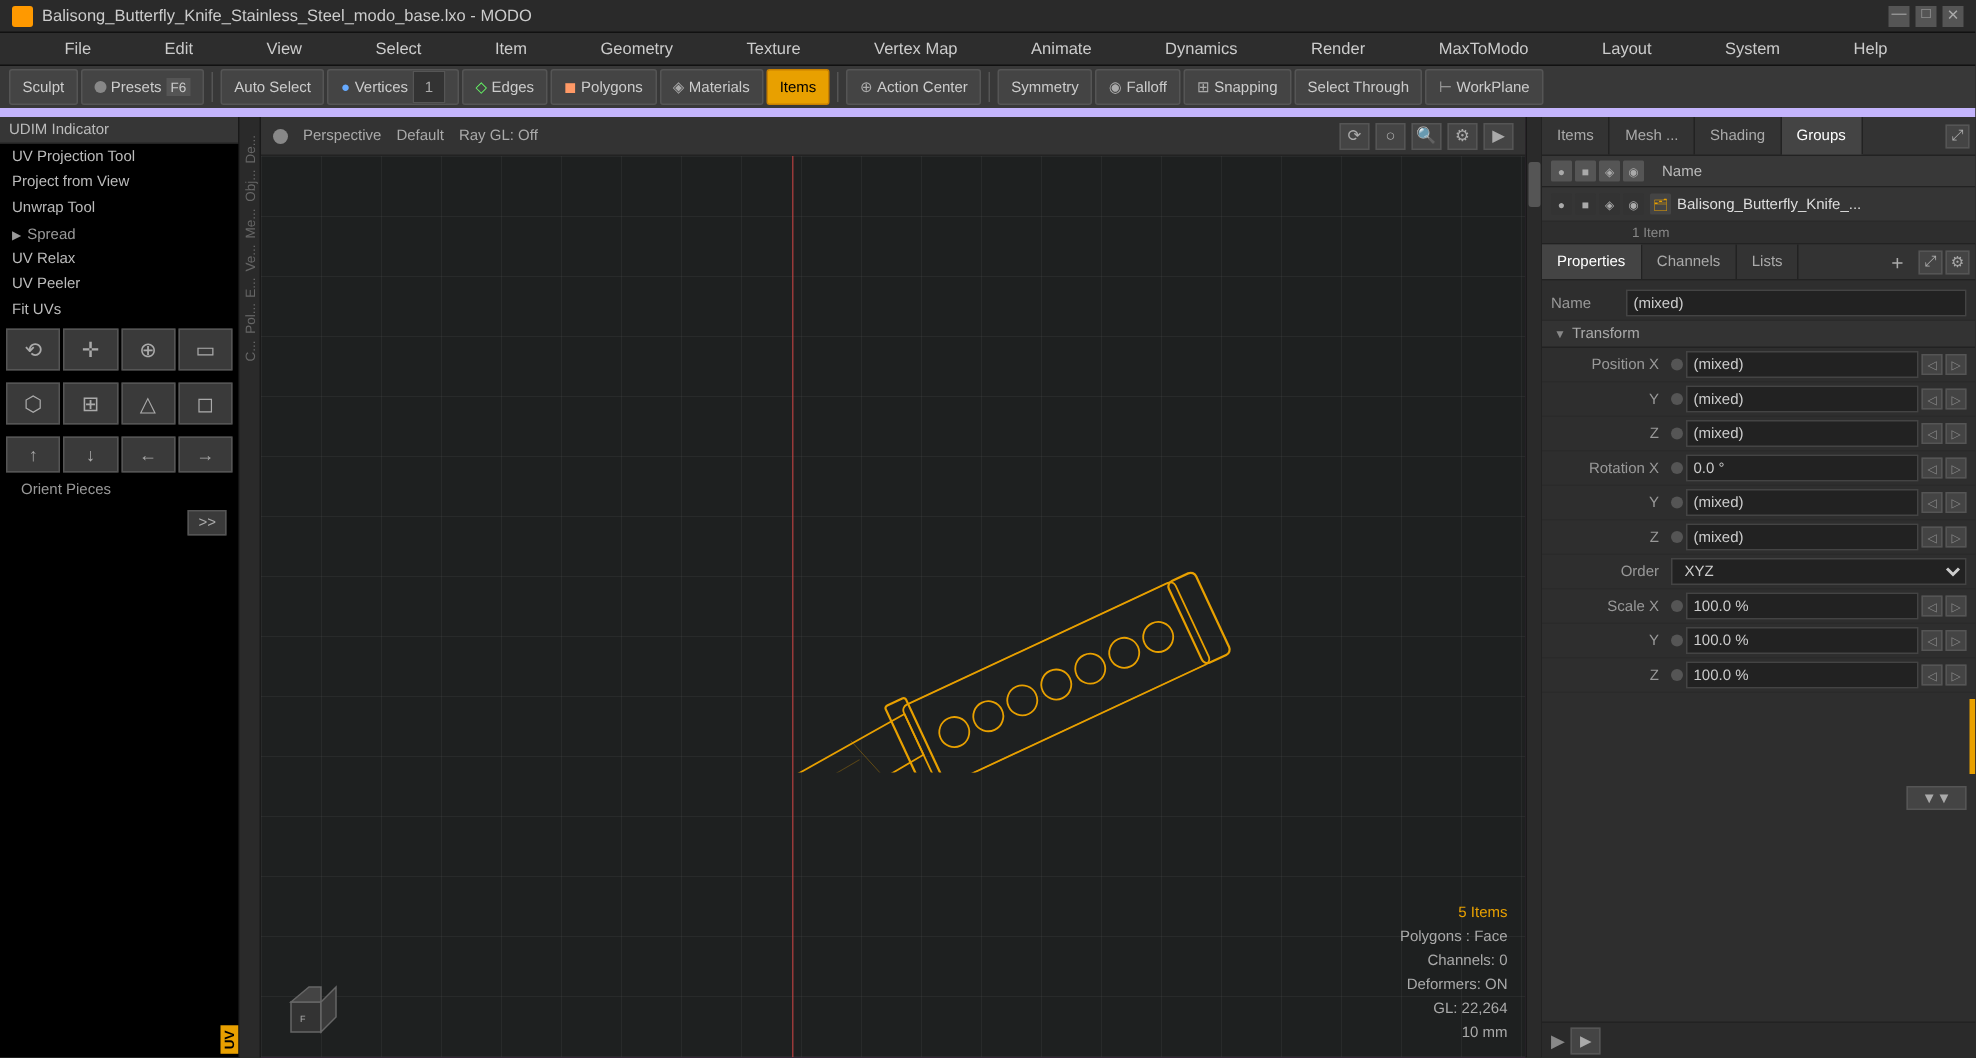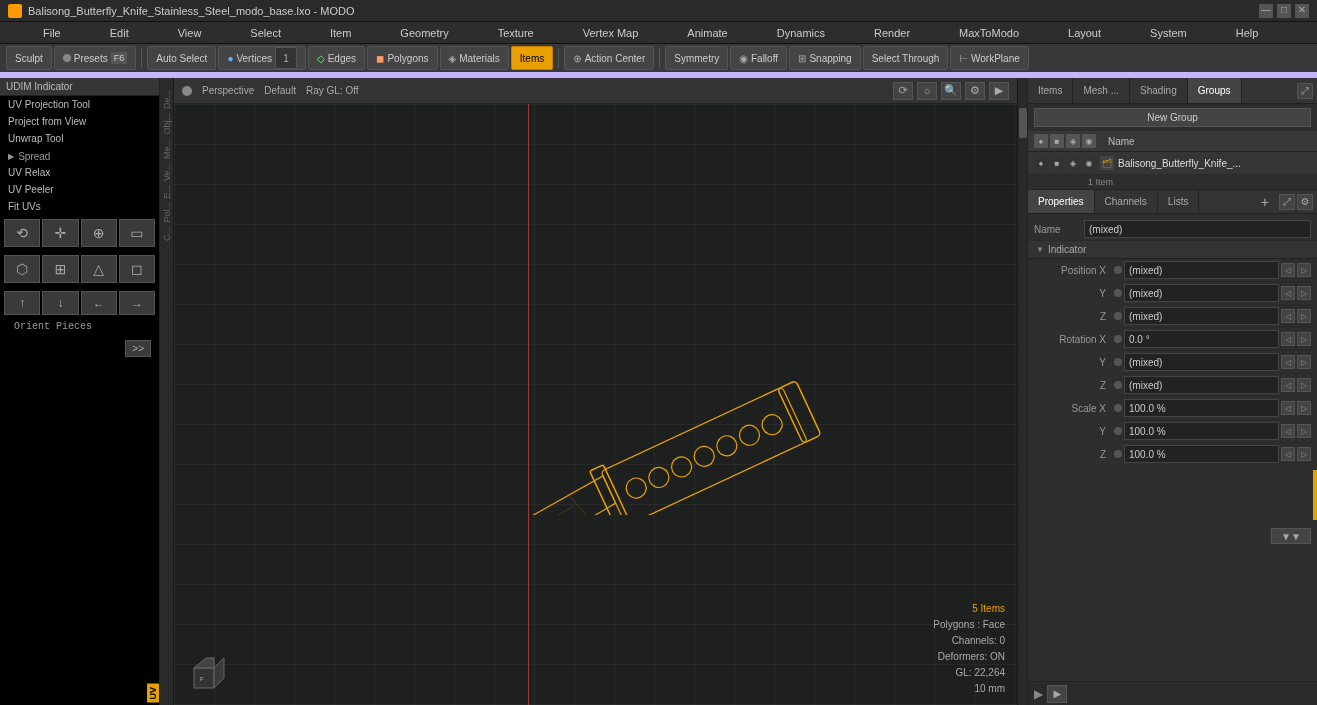--- a/index.html
+++ b/index.html
@@ -446,21 +446,20 @@
       position: absolute;
       top: 30px;
       left: 1px;
       border-radius: 2px;
     }
 
     .orient-label {
       padding: 4px 8px 2px 14px;
       font-size: 10px;
       color: #999;
-      font-family: Liberation Mono, monospace;
     }
     .expand-btn {
       background: #3a3a3a;
       border: 1px solid #555;
       color: #aaa;
       font-size: 10px;
       padding: 2px 6px;
       margin: 4px;
       cursor: pointer;
     }
@@ -752,21 +751,20 @@
     <div id="right-tabs">
       <div class="right-tab">Items</div>
       <div class="right-tab">Mesh ...</div>
       <div class="right-tab">Shading</div>
       <div class="right-tab active">Groups</div>
       <div class="right-tab-extra">
         <div class="tab-ctrl-btn">⤢</div>
       </div>
     </div>
 
-    <button id="new-group-btn">New Group</button>
 
     <div id="groups-header">
       <div class="col-icons">
         <div class="col-icon">●</div>
         <div class="col-icon">■</div>
         <div class="col-icon">◈</div>
         <div class="col-icon">◉</div>
       </div>
       <span style="margin-left:8px;">Name</span>
     </div>
@@ -798,21 +796,21 @@
         </div>
       </div>
 
       <div id="properties-content">
 
         <div class="prop-name-row">
           <span class="prop-name-label">Name</span>
           <input class="prop-name-value" type="text" value="(mixed)" style="">
         </div>
 
-        <div class="prop-section-title">Indicator</div>
+        <div class="prop-section-title">Transform</div>
 
         <div class="prop-row">
           <span class="prop-label">Position X</span>
           <div class="prop-value-container">
             <div class="prop-dot"></div>
             <input class="prop-value" type="text" value="(mixed)" style="">
             <div class="prop-btn-tiny">◁</div>
             <div class="prop-btn-tiny">▷</div>
           </div>
         </div>
@@ -860,20 +858,28 @@
         <div class="prop-row">
           <span class="prop-label">Z</span>
           <div class="prop-value-container">
             <div class="prop-dot"></div>
             <input class="prop-value" type="text" value="(mixed)" style="">
             <div class="prop-btn-tiny">◁</div>
             <div class="prop-btn-tiny">▷</div>
           </div>
         </div>
 
+        <div class="prop-row">
+          <span class="prop-label">Order</span>
+          <div class="prop-value-container">
+            <select class="prop-value" style="color:#ccc;background:#222;border:1px solid #444;">
+              <option>XYZ</option>
+            </select>
+          </div>
+        </div>
 
         <div class="prop-row">
           <span class="prop-label">Scale X</span>
           <div class="prop-value-container">
             <div class="prop-dot"></div>
             <input class="prop-value" type="text" value="100.0 %" style="">
             <div class="prop-btn-tiny">◁</div>
             <div class="prop-btn-tiny">▷</div>
           </div>
         </div>

